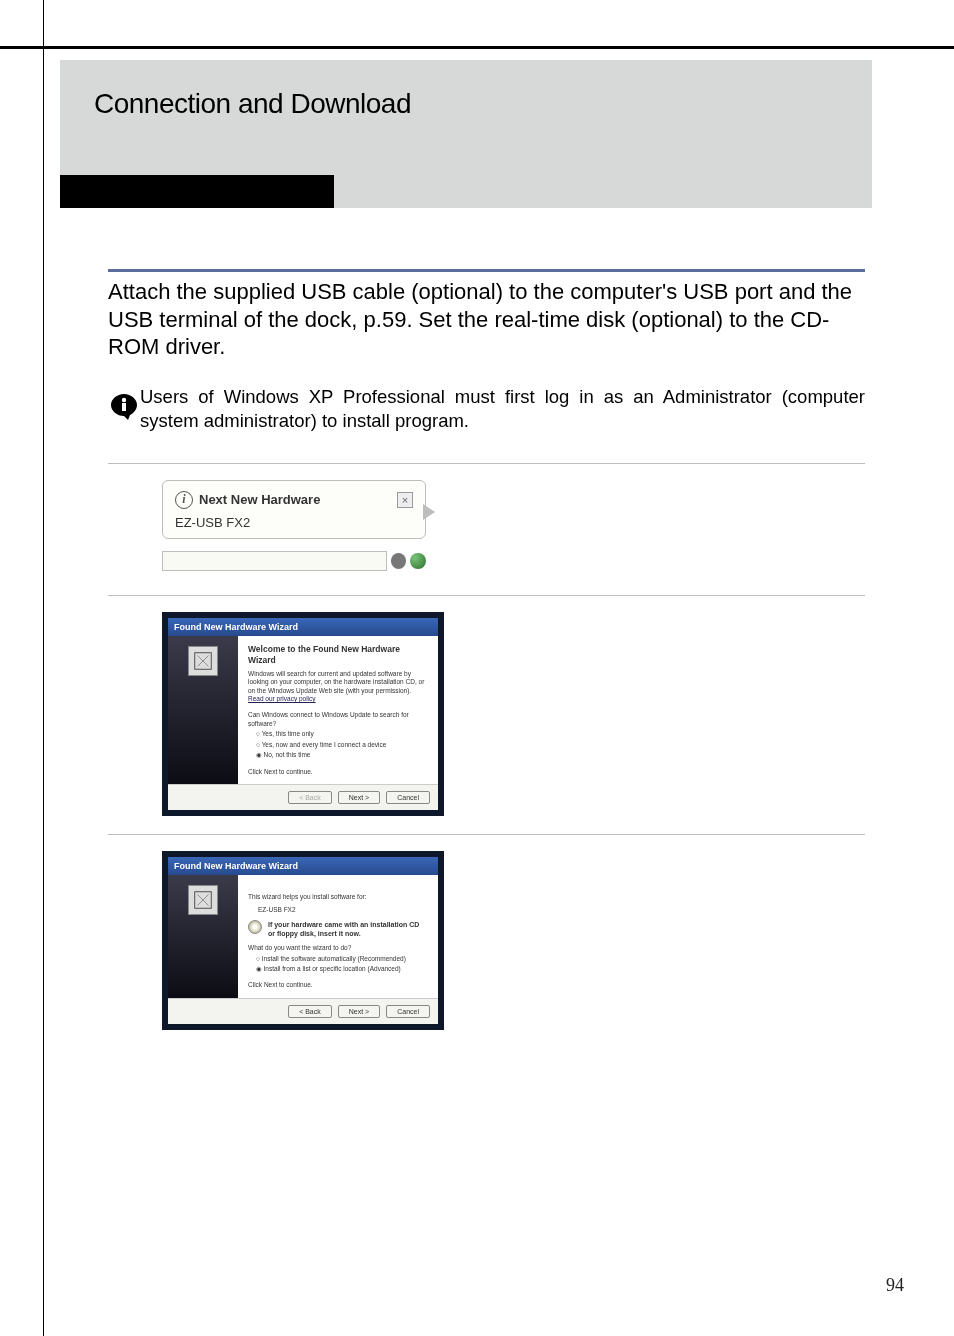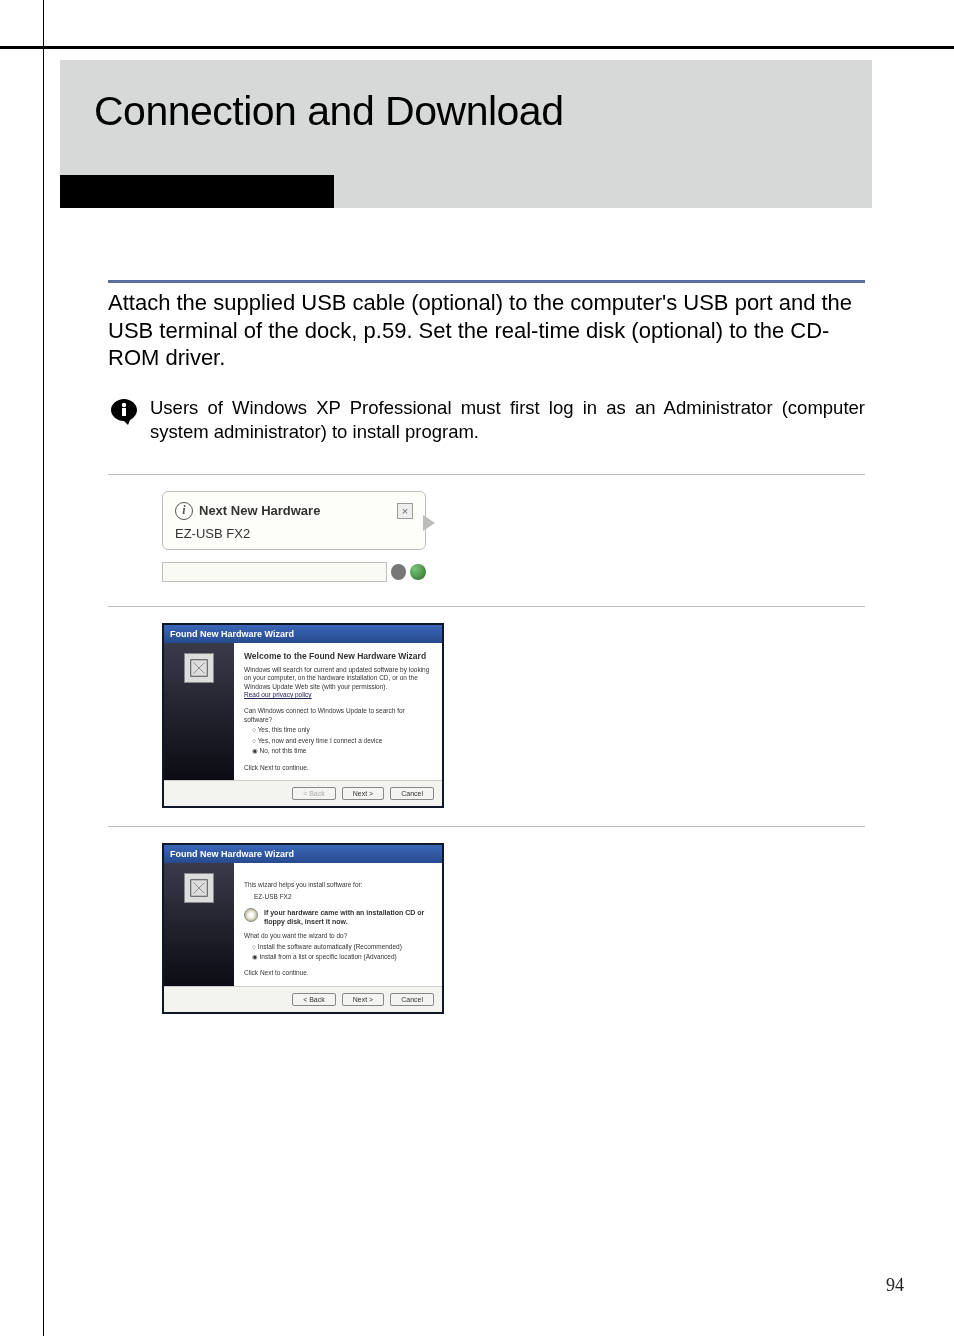--- a/index.html
+++ b/index.html
@@ -2,45 +2,45 @@
 <html><head>
   <meta charset="utf-8">
   <style>
     * { box-sizing: border-box; margin: 0; padding: 0; }
     body { width: 954px; height: 1336px; background: #fff; font-family: Arial, Helvetica, sans-serif; position: relative; }
 
     .page-frame { position: absolute; left: 43px; top: 0; width: 878px; height: 1336px; background: #fff; border-left: 1px solid #000; }
     .top-rule { position: absolute; left: 0; top: 46px; width: 954px; height: 3px; background: #000; z-index: 2; }
 
     .chapter-header { position: absolute; left: 60px; top: 60px; width: 812px; height: 148px; background: #d7d9d8; z-index: 1; }
-    .chapter-title { font-size: 41px; font-weight: normal; color: #000; padding: 28px 0 0 34px; letter-spacing: -0.5px; }
+    .chapter-title { font-size: 28px; font-weight: normal; color: #000; padding: 28px 0 0 34px; letter-spacing: -0.5px; }
     .chapter-tab { position: absolute; left: 0; top: 115px; width: 274px; height: 33px; background: #000; }
 
-    .content { position: absolute; left: 108px; top: 280px; width: 757px; }
+    .content { position: absolute; left: 108px; top: 269px; width: 757px; }
     .divider-blue { width: 100%; height: 3px; background: #5a6d9e; margin-bottom: 6px; }
     .intro-text { font-size: 22px; line-height: 1.25; color: #000; margin-bottom: 24px; }
 
-    .note-row { display: flex; align-items: flex-start; gap: 10px; margin-bottom: 30px; }
+    .note-row { display: flex; align-items: center; margin-bottom: 30px; }
     .note-icon { flex: 0 0 32px; }
     .note-text { font-size: 18.5px; line-height: 1.3; color: #000; text-align: justify; }
 
     .thin-hr { width: 100%; height: 1px; background: #bdbdbd; margin: 12px 0 16px; }
 
     .balloon { width: 264px; margin-left: 54px; border: 1px solid #bdbdbd; border-radius: 6px; padding: 10px 12px 8px; position: relative; background: #fdfdf9; font-size: 13px; }
     .balloon .balloon-title-row { display: flex; align-items: center; justify-content: space-between; }
     .balloon .balloon-title-left { display: flex; align-items: center; gap: 6px; font-weight: bold; color: #333; }
     .balloon .close-x { width: 16px; height: 16px; border: 1px solid #999; display: flex; align-items: center; justify-content: center; font-size: 11px; color: #666; background: #eee; }
     .balloon .device-name { font-size: 13px; margin-top: 6px; color: #333; }
     .balloon-pointer { position: absolute; right: -10px; bottom: 18px; width: 0; height: 0; border-left: 12px solid #bdbdbd; border-top: 8px solid transparent; border-bottom: 8px solid transparent; }
     .balloon-tray { width: 264px; margin-left: 54px; margin-top: 12px; display: flex; justify-content: flex-end; gap: 4px; align-items: center; }
     .tray-slot { width: 232px; height: 20px; border: 1px solid #bdbdbd; background: #fafaf4; }
     .tray-icon { width: 16px; height: 16px; background: #777; border-radius: 50%; display: inline-block; }
     .tray-icon.green { background: radial-gradient(circle at 30% 30%, #7bc47b, #2a6e2a); }
 
-    .wizard { width: 282px; margin-left: 54px; border: 2px solid #0f172a; }
+    .wizard { width: 282px; margin-left: 54px; border: 6px solid #0f172a; }
     .wizard-titlebar { background: linear-gradient(#3a67b8, #274a8e); color: #fff; font-size: 9px; padding: 4px 6px; font-weight: bold; }
     .wizard-body { display: flex; background: #fff; }
     .wizard-sidebar { width: 70px; background: linear-gradient(#3a3a4a, #0c0c14); display: flex; align-items: flex-start; justify-content: center; padding-top: 10px; }
     .wizard-sidebar .device-icn { width: 30px; height: 30px; border: 1px solid #888; background: #ddd; display: flex; align-items: center; justify-content: center; font-size: 16px; }
     .wizard-content { flex: 1; padding: 8px 10px 8px 10px; font-size: 6.5px; color: #333; line-height: 1.3; }
     .wizard-content h4 { font-size: 8.5px; margin-bottom: 4px; }
     .wizard-content .link { color: #225; text-decoration: underline; }
     .wizard-content .radio-row { margin: 2px 0 2px 8px; }
     .wizard-buttons { display: flex; justify-content: flex-end; gap: 6px; padding: 6px 8px; background: #f3f3ef; border-top: 1px solid #ccc; }
     .wizard-buttons button { font-size: 7px; padding: 2px 10px; border: 1px solid #888; background: #f4f4f0; border-radius: 2px; color: #333; }

